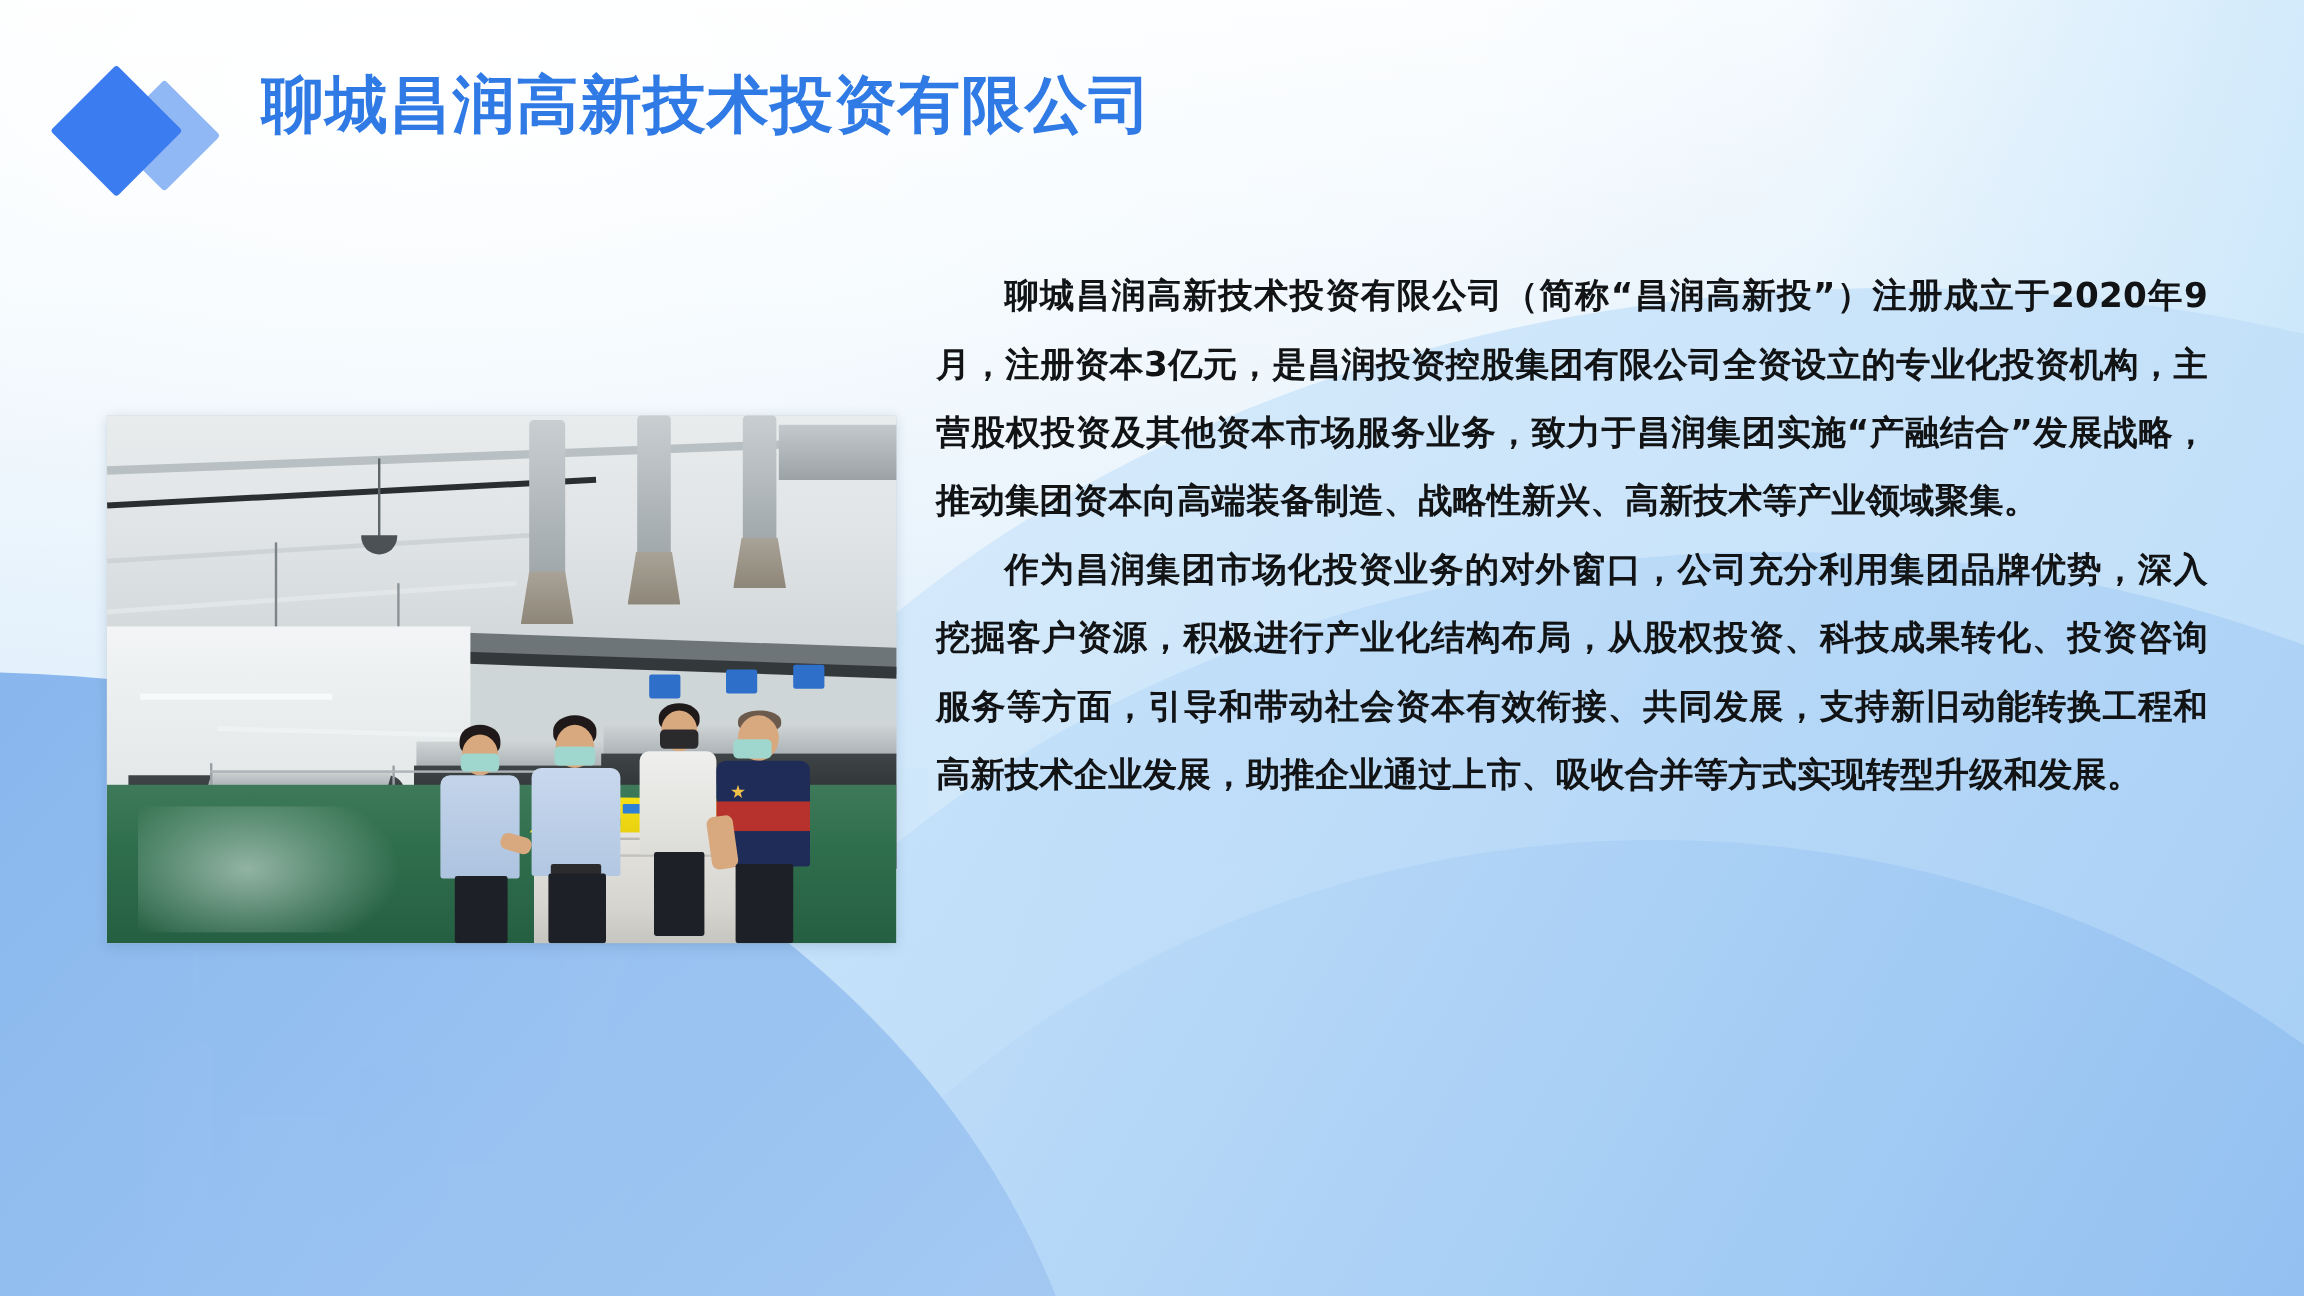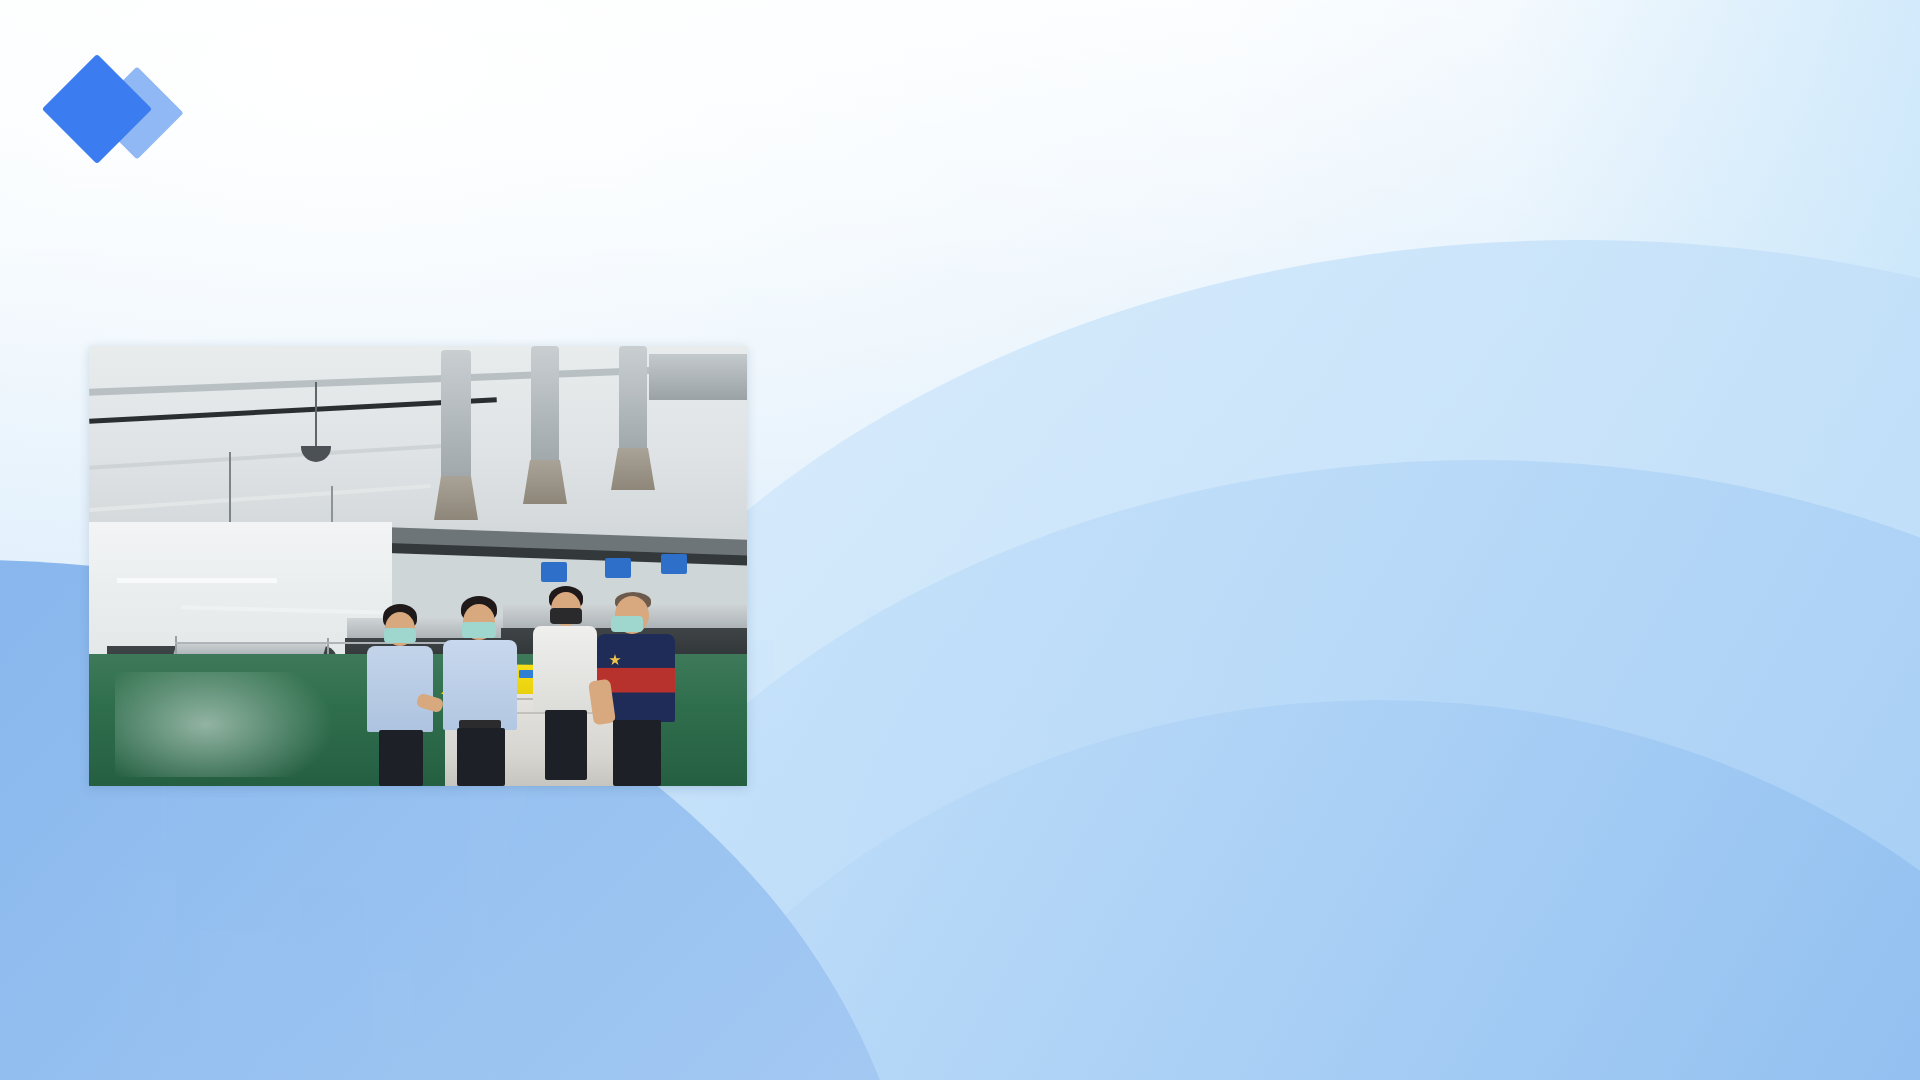--- a/index.html
+++ b/index.html
@@ -160,20 +160,21 @@
   <div class="arc arc-br1"></div>
   <div class="arc arc-br2"></div>
   <div class="arc arc-br3"></div>
   <div class="arc arc-bl"></div>
 
   <div class="header">
     <div class="logo">
       <span class="dia dia-back"></span>
       <span class="dia dia-front"></span>
     </div>
+    <div class="page-title">聊城昌润高新技术投资有限公司</div>
   </div>
 
   <div class="photo-wrap">
     <div class="photo">
       <div class="ph-ceiling"></div>
 
       <div class="ph-beam" style="left:0;top:30px;width:100%;height:7px;transform:rotate(-2.2deg);"></div>
       <div class="ph-beam" style="left:0;top:62px;width:62%;height:5px;transform:rotate(-3deg);background:#2a2e31;"></div>
       <div class="ph-beam" style="left:0;top:108px;width:58%;height:4px;transform:rotate(-3.5deg);background:#ced3d5;"></div>
       <div class="ph-beam" style="left:0;top:150px;width:52%;height:4px;transform:rotate(-4deg);background:#e2e6e7;"></div>
@@ -263,15 +264,17 @@
         <span class="mask" style="left:16px;top:24px;width:32px;height:16px;"></span>
         <span class="torso" style="left:2px;top:42px;width:78px;height:88px;background:linear-gradient(180deg,#1f2c58 0%,#1f2c58 38%,#b7312d 39%,#b7312d 66%,#1f2c58 67%);"></span>
         <span style="position:absolute;left:14px;top:62px;width:12px;height:12px;background:#f0c24a;clip-path:polygon(50% 0,61% 35%,98% 35%,68% 57%,79% 91%,50% 70%,21% 91%,32% 57%,2% 35%,39% 35%);"></span>
         <span class="arm" style="left:-4px;top:88px;width:22px;height:44px;background:#d8a87e;transform:rotate(-8deg);"></span>
         <span class="legs" style="left:18px;top:128px;width:48px;height:66px;"></span>
       </div>
     </div>
   </div>
 
   <div class="article">
+    <p>聊城昌润高新技术投资有限公司（简称“昌润高新投”）注册成立于2020年9月，注册资本3亿元，是昌润投资控股集团有限公司全资设立的专业化投资机构，主营股权投资及其他资本市场服务业务，致力于昌润集团实施“产融结合”发展战略，推动集团资本向高端装备制造、战略性新兴、高新技术等产业领域聚集。</p>
+    <p>作为昌润集团市场化投资业务的对外窗口，公司充分利用集团品牌优势，深入挖掘客户资源，积极进行产业化结构布局，从股权投资、科技成果转化、投资咨询服务等方面，引导和带动社会资本有效衔接、共同发展，支持新旧动能转换工程和高新技术企业发展，助推企业通过上市、吸收合并等方式实现转型升级和发展。</p>
   </div>
 
 </div>
 
 </body></html>

